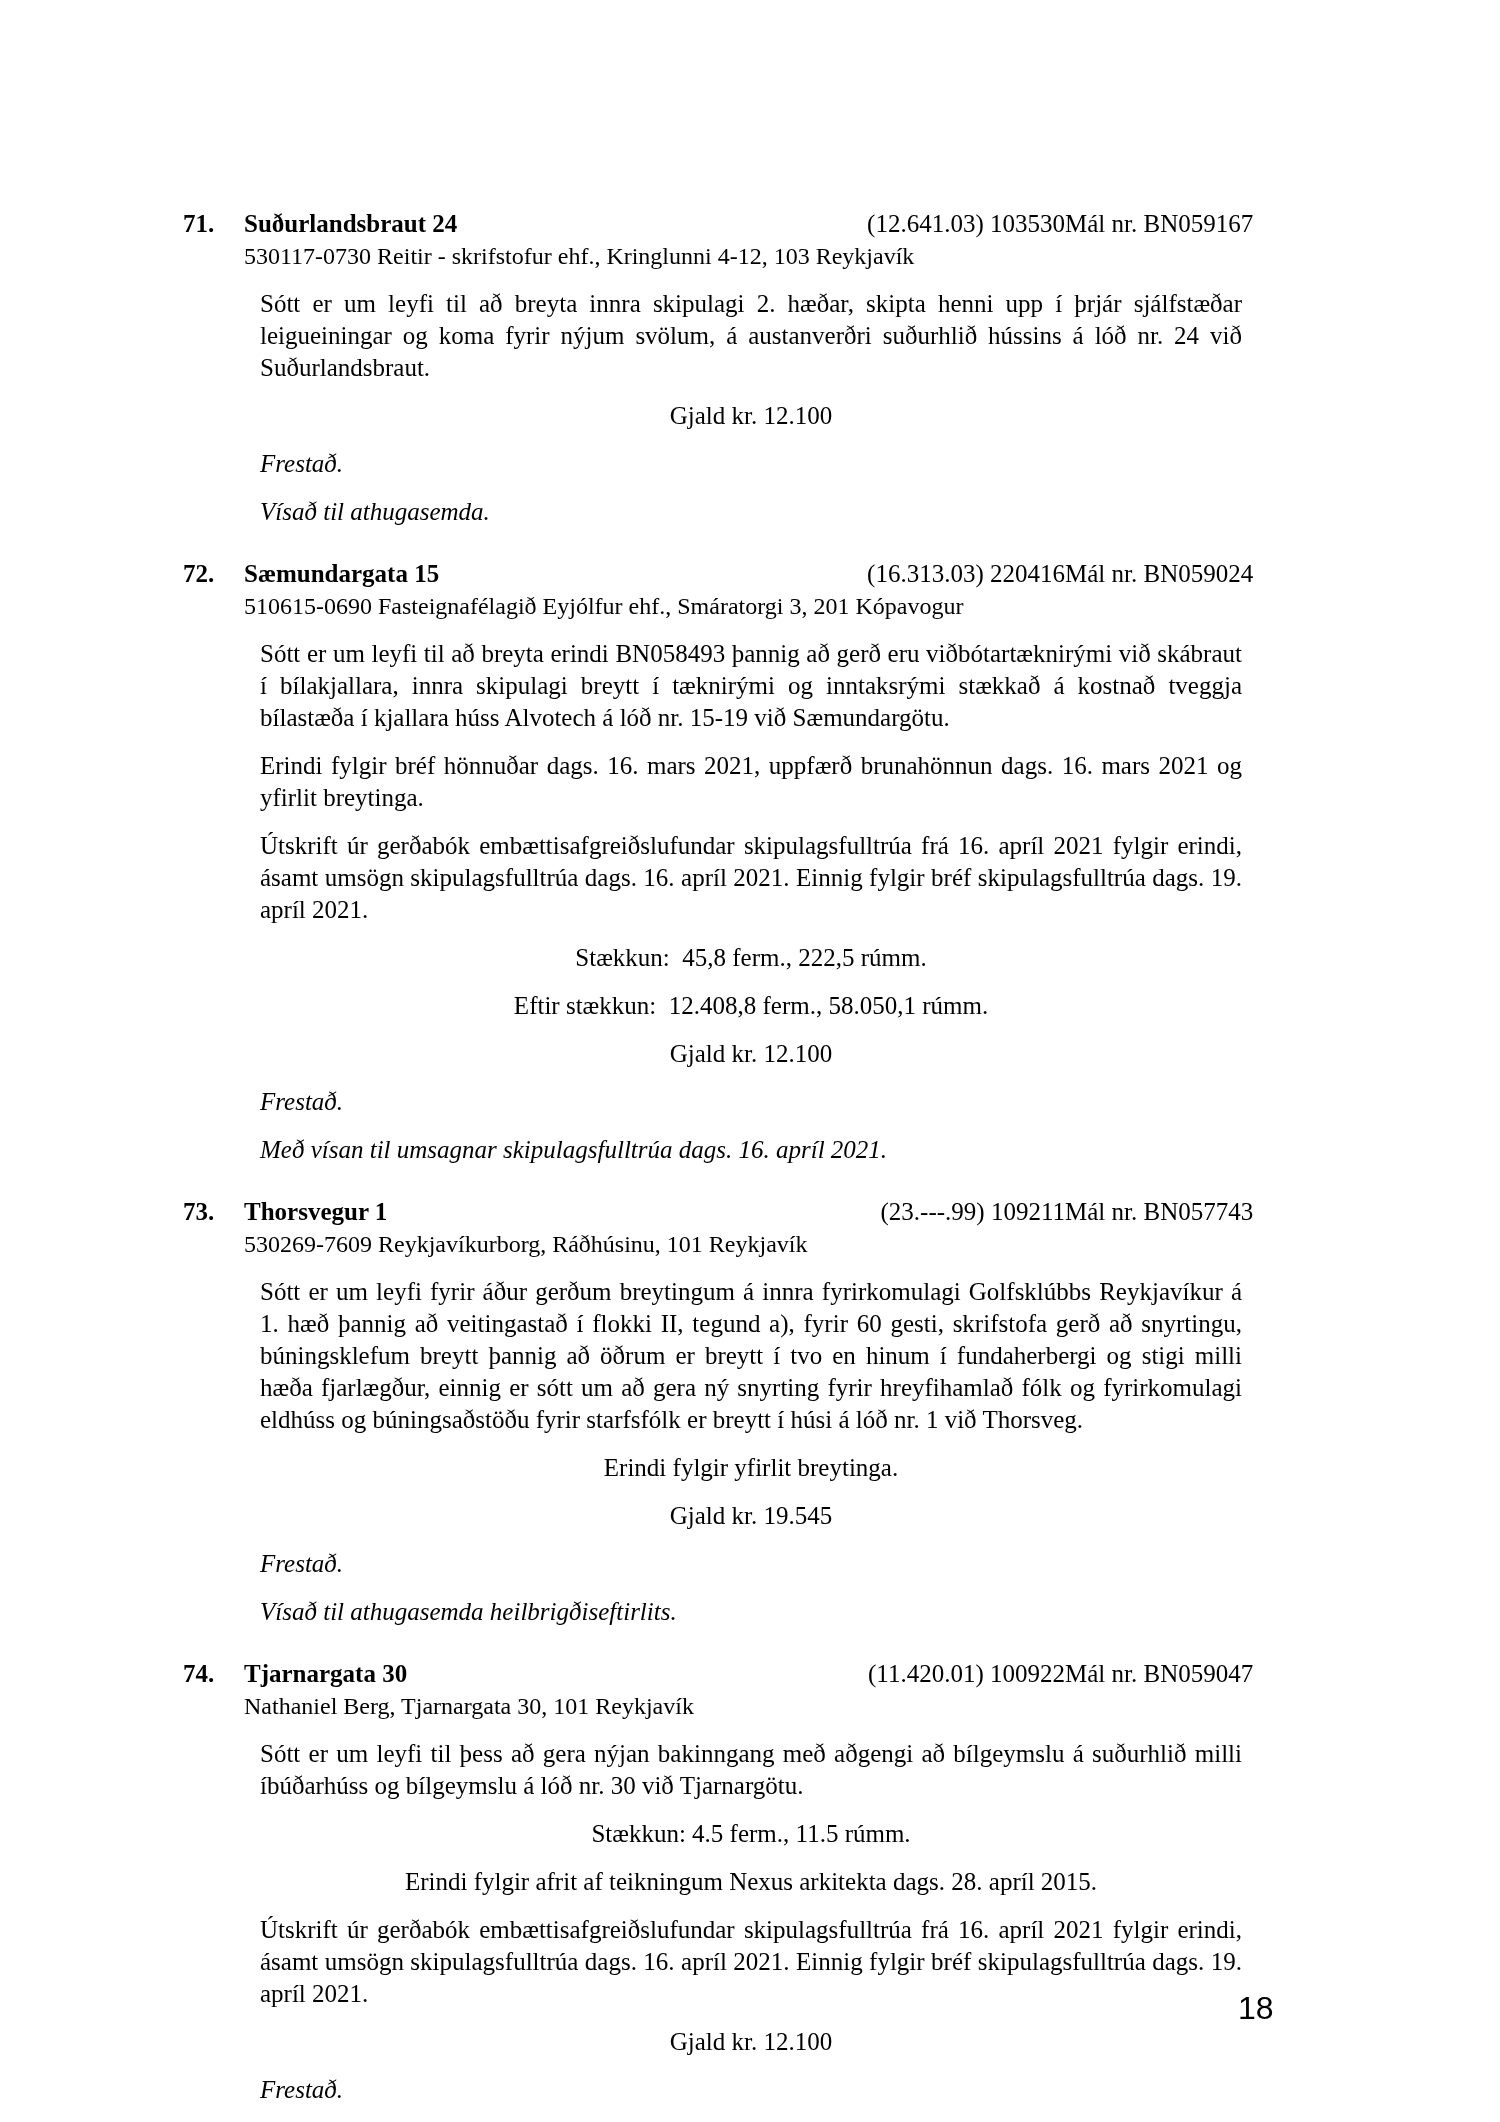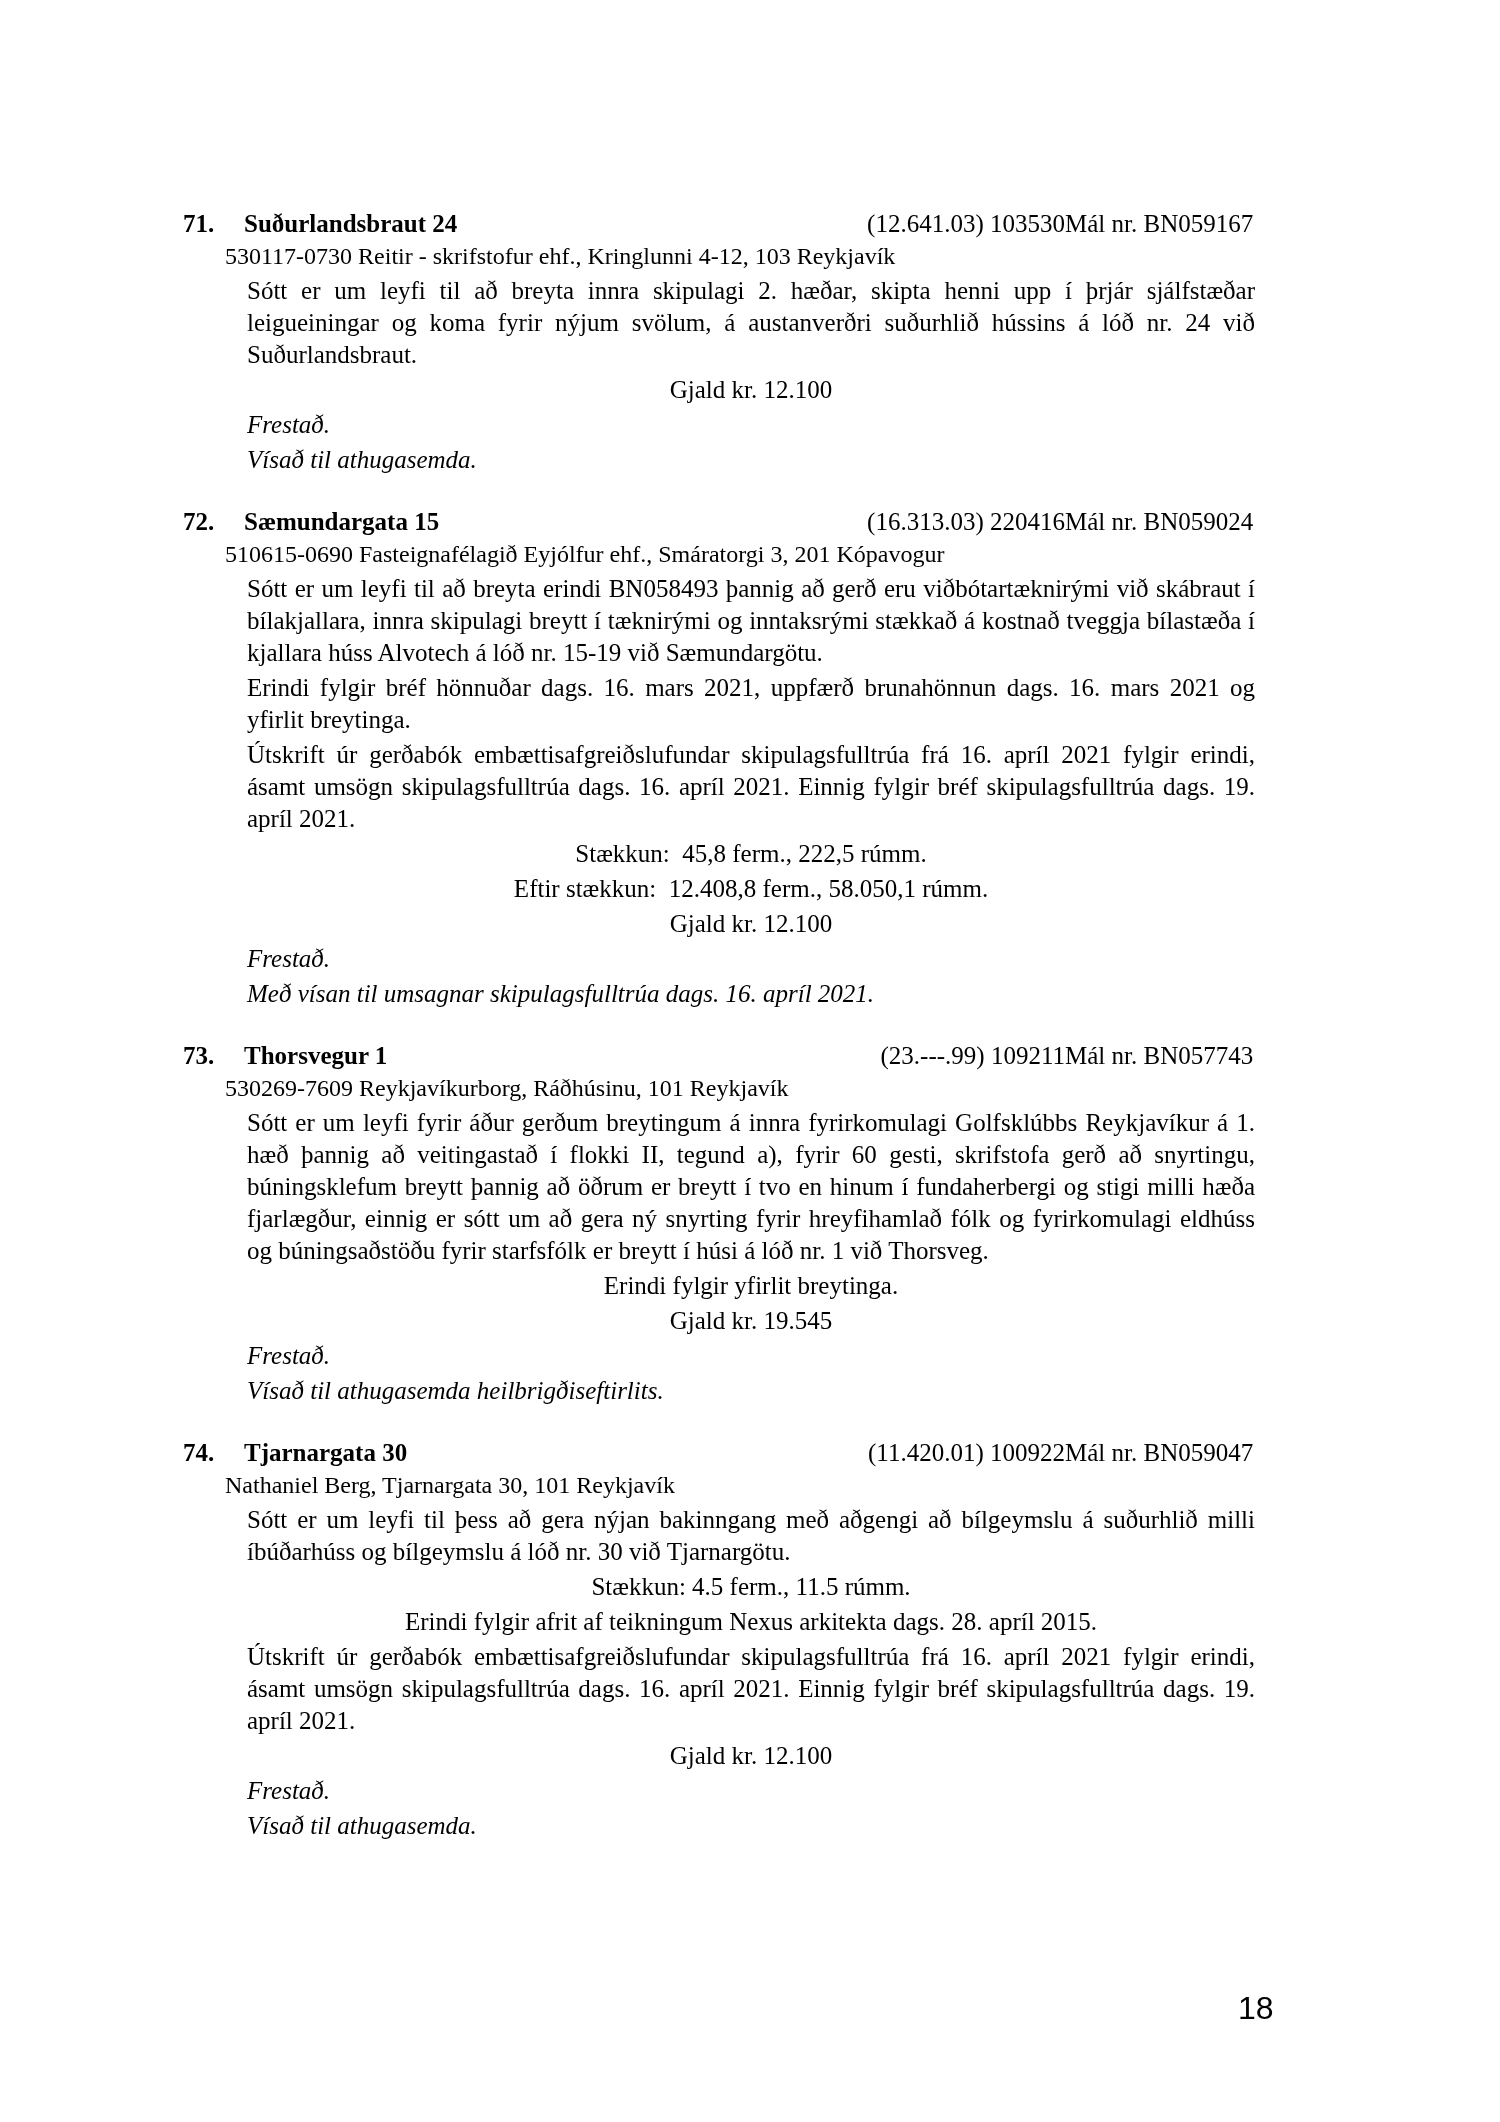--- a/index.html
+++ b/index.html
@@ -42,31 +42,31 @@
   }
   .item-header .code {
     width: 310px;
     flex: 0 0 310px;
     text-align: right;
   }
   .item-header .case {
     flex: 1 1 auto;
   }
   .owner {
-    margin-left: 42px;
+    margin-left: 61px;
     font-size: 24px;
     line-height: 32px;
     white-space: nowrap;
   }
   .body {
     margin-left: 61px;
     width: 1014px;
   }
   .body p {
-    margin: 3px;
+    margin: 16px;
   }
   .para {
     text-align: justify;
   }
   .plain {
     white-space: pre-wrap;
     text-align: center;
   }
   .status {
     font-style: italic;

